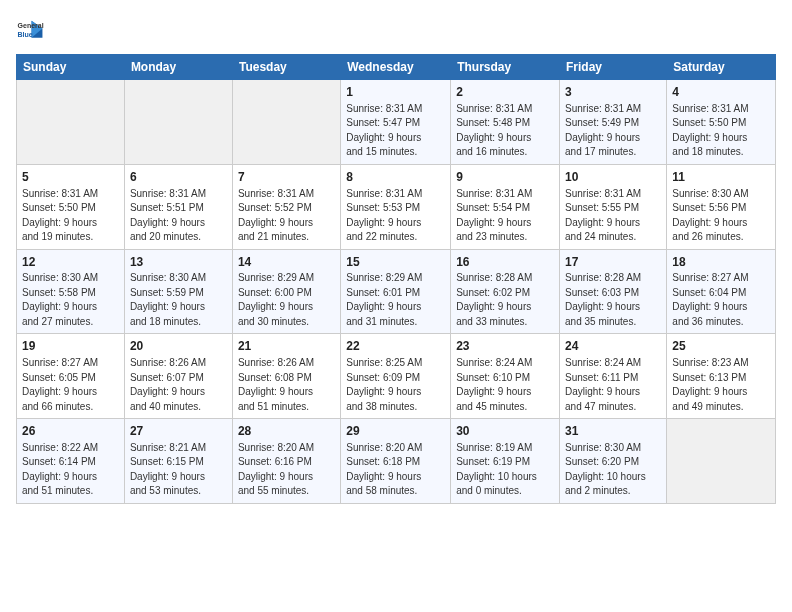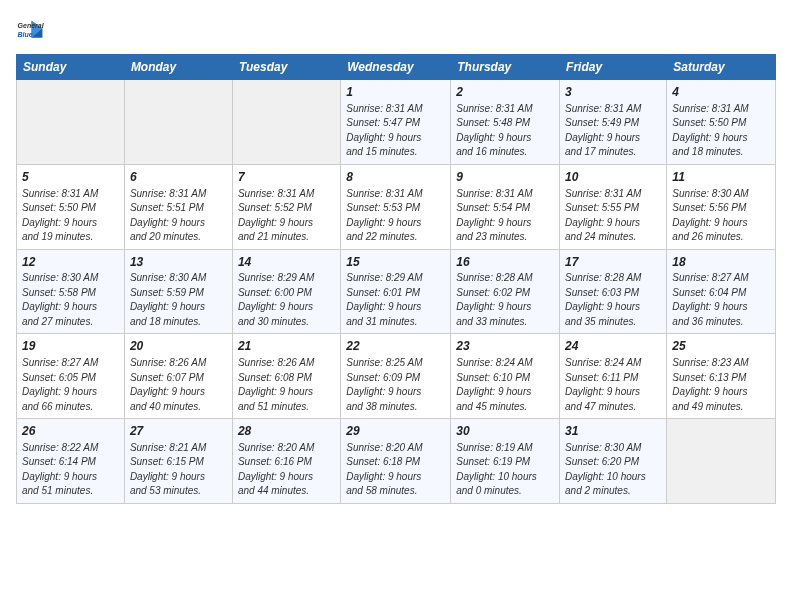--- a/index.html
+++ b/index.html
@@ -8,21 +8,20 @@
       background: #fff;
       width: 792px;
       height: 612px;
       overflow: hidden;
     }
     .page {
       width: 792px;
       height: 612px;
       background: #fff;
       padding: 16px;
-      font-style: italic;
     }
     .header {
       display: flex;
       justify-content: space-between;
       align-items: flex-start;
       margin-bottom: 10px;
     }
     .logo {
       display: flex;
       align-items: center;
@@ -240,21 +239,21 @@
           <td>
             <span class="day-number">26</span>
             <div class="cell-content"><span>Sunrise: 8:22 AM</span><br><span>Sunset: 6:14 PM</span><br><span>Daylight: 9 hours</span><br><span>and 51 minutes.</span></div>
           </td>
           <td>
             <span class="day-number">27</span>
             <div class="cell-content"><span>Sunrise: 8:21 AM</span><br><span>Sunset: 6:15 PM</span><br><span>Daylight: 9 hours</span><br><span>and 53 minutes.</span></div>
           </td>
           <td>
             <span class="day-number">28</span>
-            <div class="cell-content"><span>Sunrise: 8:20 AM</span><br><span>Sunset: 6:16 PM</span><br><span>Daylight: 9 hours</span><br><span>and 44 minutes.</span></div>
+            <div class="cell-content"><span>Sunrise: 8:20 AM</span><br><span>Sunset: 6:16 PM</span><br><span>Daylight: 9 hours</span><br><span>and 55 minutes.</span></div>
           </td>
           <td>
             <span class="day-number">29</span>
             <div class="cell-content"><span>Sunrise: 8:20 AM</span><br><span>Sunset: 6:18 PM</span><br><span>Daylight: 9 hours</span><br><span>and 58 minutes.</span></div>
           </td>
           <td>
             <span class="day-number">30</span>
             <div class="cell-content"><span>Sunrise: 8:19 AM</span><br><span>Sunset: 6:19 PM</span><br><span>Daylight: 10 hours</span><br><span>and 0 minutes.</span></div>
           </td>
           <td>

